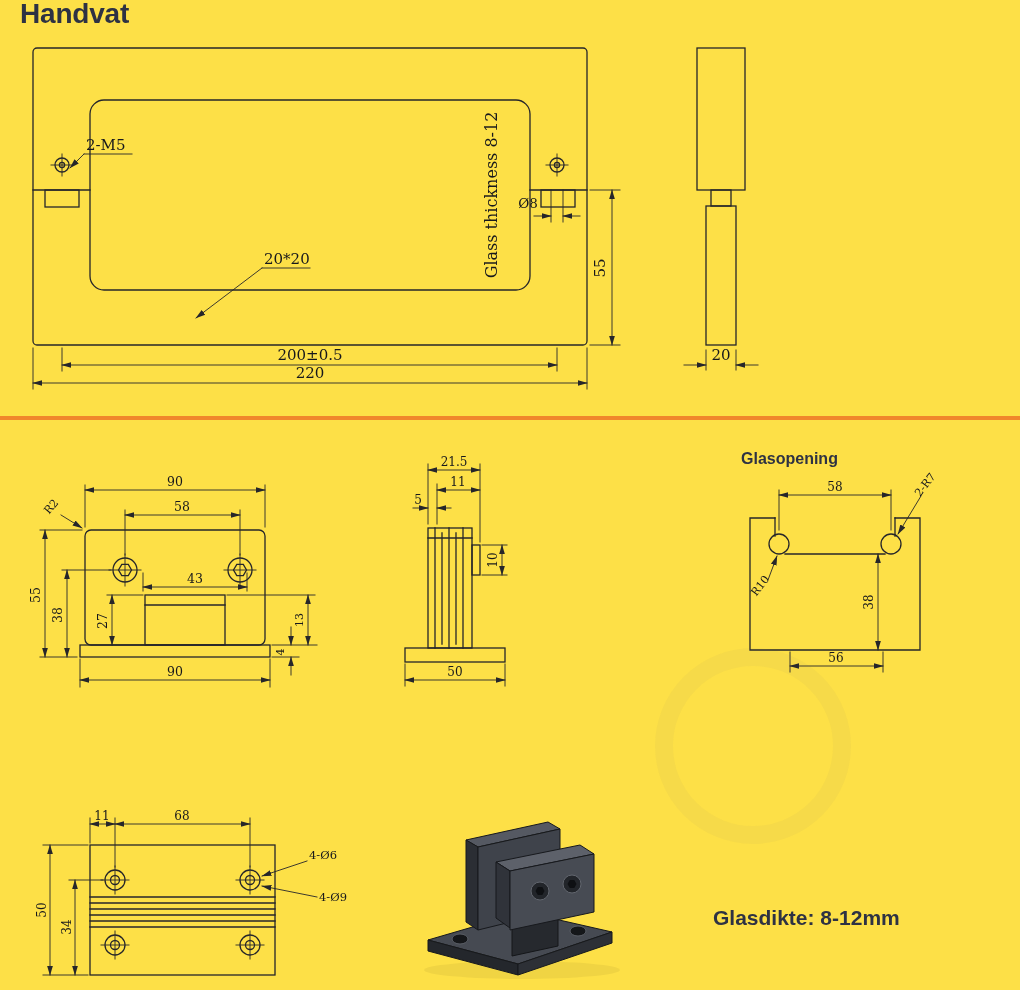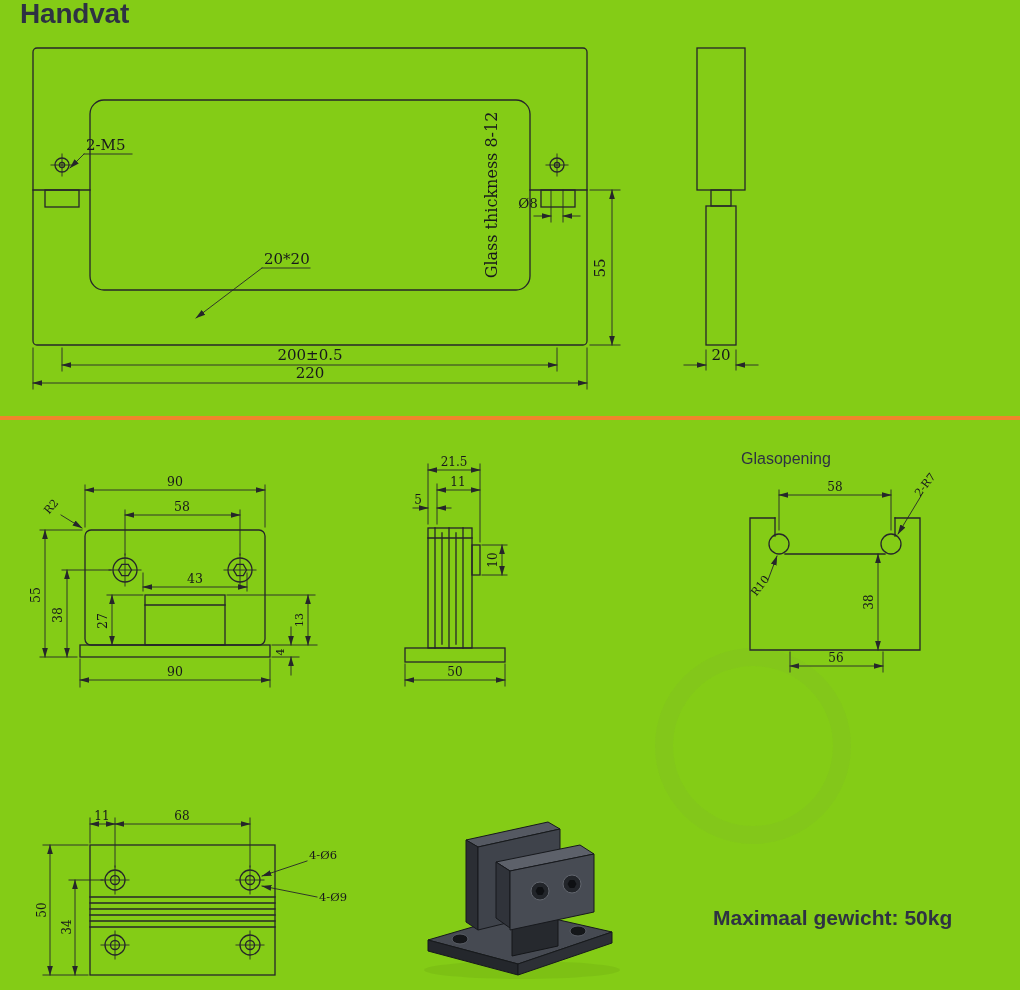--- a/index.html
+++ b/index.html
@@ -1,19 +1,19 @@
 <!DOCTYPE html>
 <html><head>
 <meta charset="utf-8">
 <style>
   html,body{margin:0;padding:0;background:#ffffff;}
-  .page{position:relative;width:1020px;height:990px;background:#84cc16;overflow:hidden;
+  .page{position:relative;width:1020px;height:990px;background:#fde047;overflow:hidden;
         font-family:"Liberation Sans", sans-serif;}
   .title{position:absolute;margin:0;font-size:28px;font-weight:800;color:#2e3243;letter-spacing:-0.2px;}
-  .sub{position:absolute;font-size:16px;font-weight:400;color:#2e3243;}
+  .sub{position:absolute;font-size:16px;font-weight:700;color:#2e3243;}
   .divider{position:absolute;left:0;width:1020px;height:4px;background:#f0862b;}
   .specs{position:absolute;font-size:21px;font-weight:700;color:#2e3243;line-height:30px;white-space:nowrap;}
   svg.drw{position:absolute;overflow:visible;}
   .ln line,.ln rect,.ln circle,.ln path,.ln polygon,.ln polyline{fill:none;stroke:#26262a;stroke-width:1.3;stroke-linecap:square;}
   .ln .thin, .lnthin line,.lnthin path,.lnthin circle{stroke-width:0.9;}
   .lnthin line,.lnthin path{fill:none;stroke:#26262a;stroke-linecap:square;}
   text.d{font-family:"DejaVu Serif", serif;fill:#17181c;}
   .watermark{position:absolute;left:655px;top:648px;width:160px;height:160px;border-radius:50%;
              border:18px solid rgba(120,120,120,0.05);}
 </style>
@@ -287,16 +287,16 @@
     </g>
     <g>
       <circle cx="140" cy="79" r="9" fill="#22252a" stroke="#62666e"></circle>
       <polygon points="144.5,79 142.3,82.9 137.8,82.9 135.5,79 137.8,75.1 142.3,75.1" fill="#0e1013"></polygon>
       <circle cx="172" cy="72" r="9" fill="#22252a" stroke="#62666e"></circle>
       <polygon points="176.5,72 174.3,75.9 169.8,75.9 167.5,72 169.8,68.1 174.3,68.1" fill="#0e1013"></polygon>
     </g>
   </svg>
 
   <div class="specs" style="left:713px;top:903px;">
-    <div>Maximaal gewicht: 50kg</div>
+    <div>Glasdikte: 8-12mm</div>
   </div>
 
 </div>
 
 </body></html>

